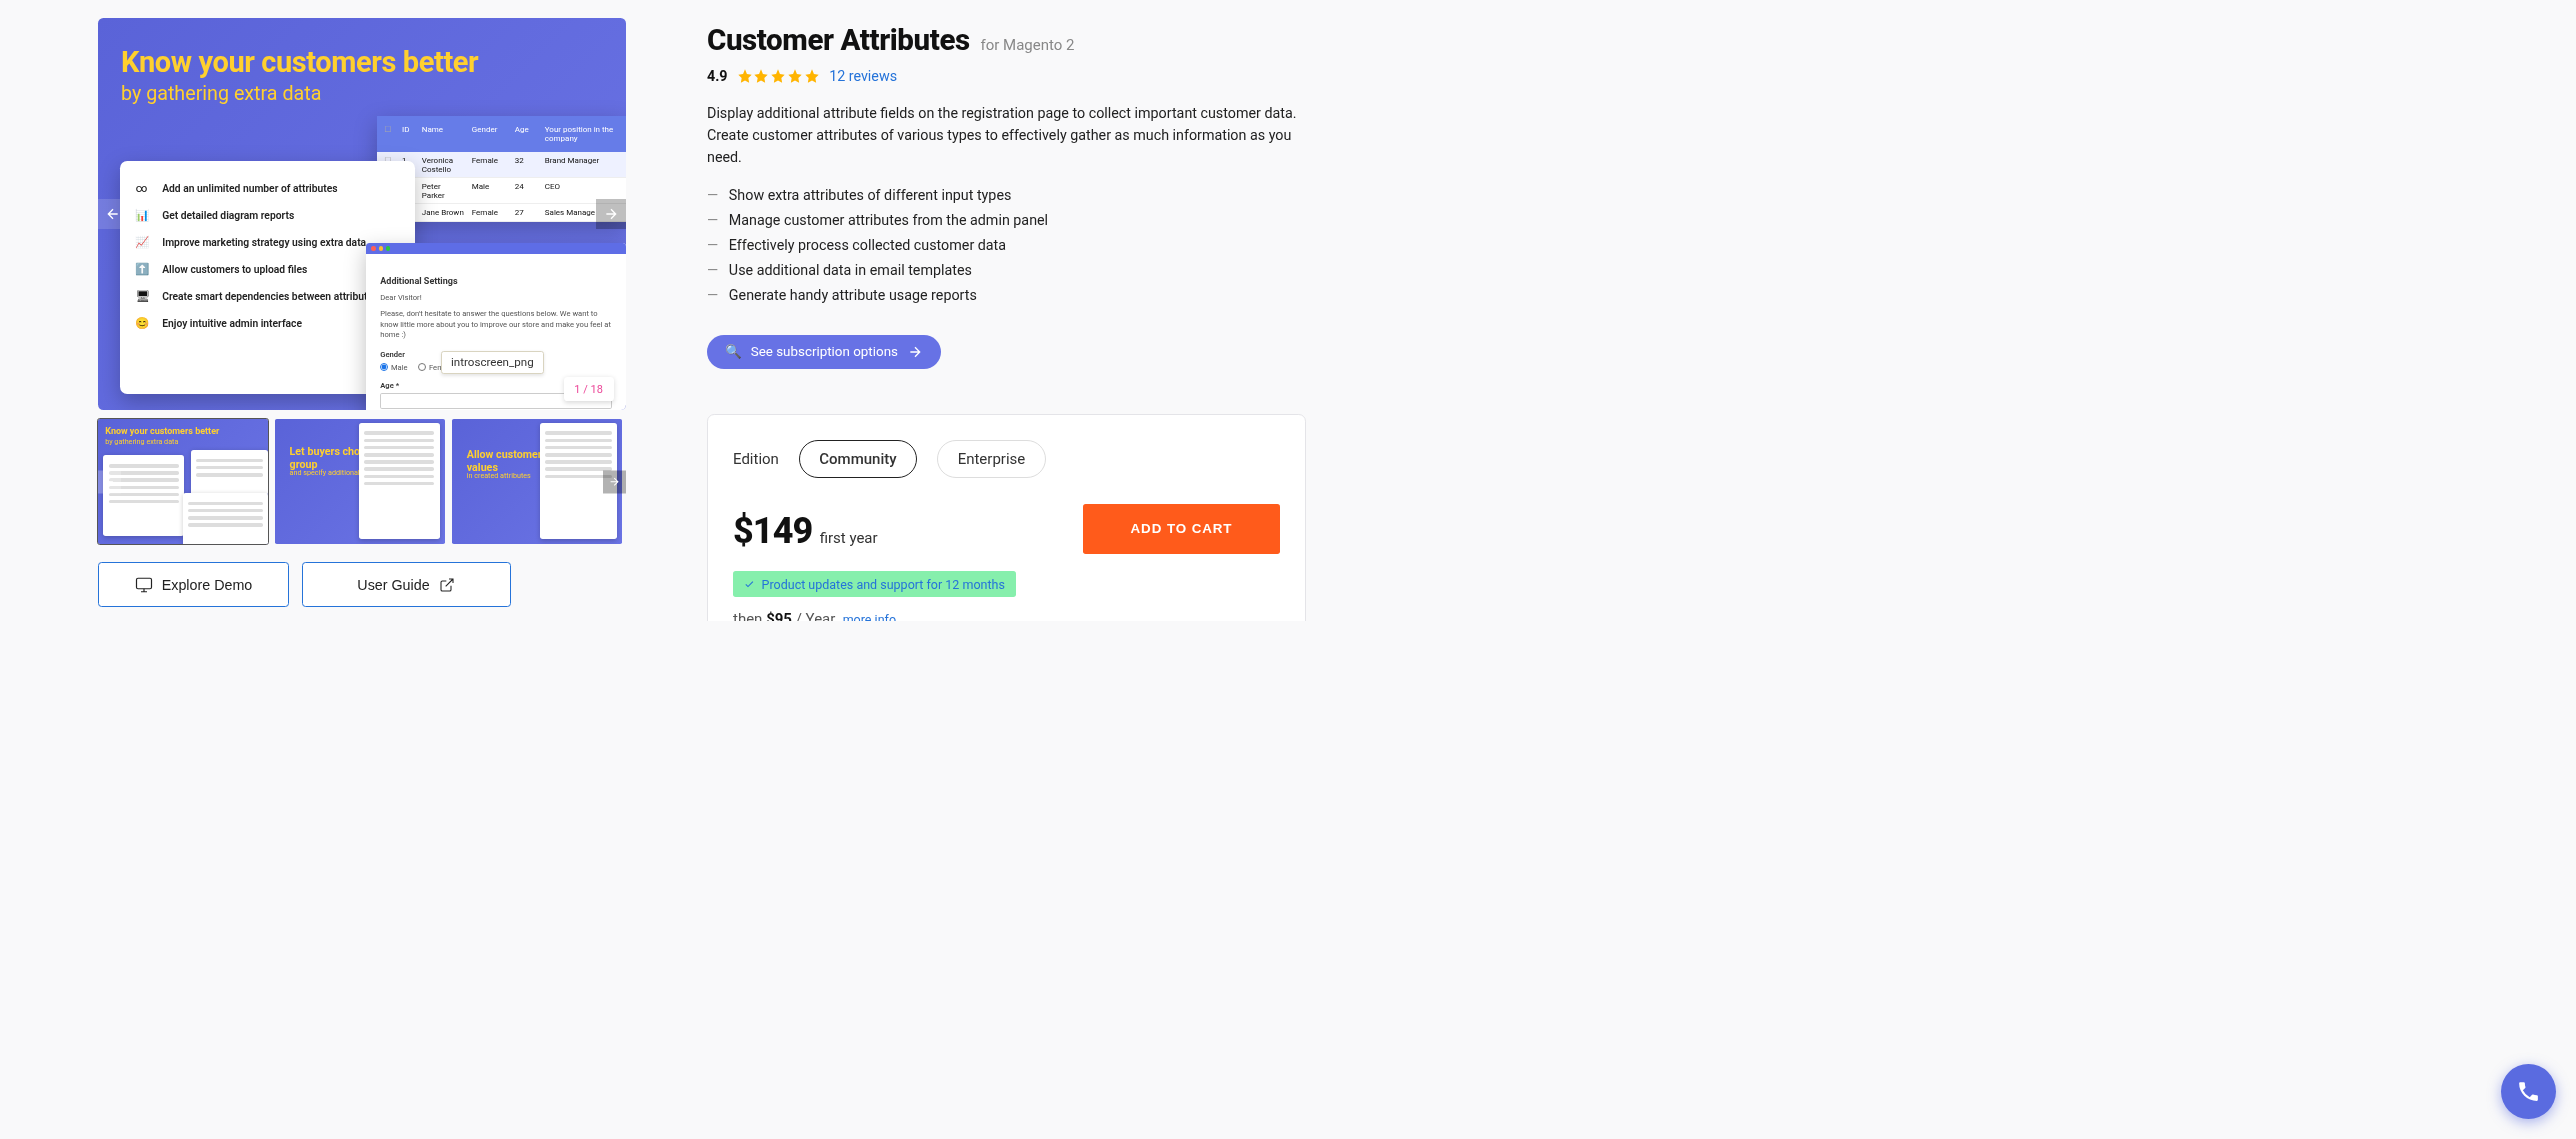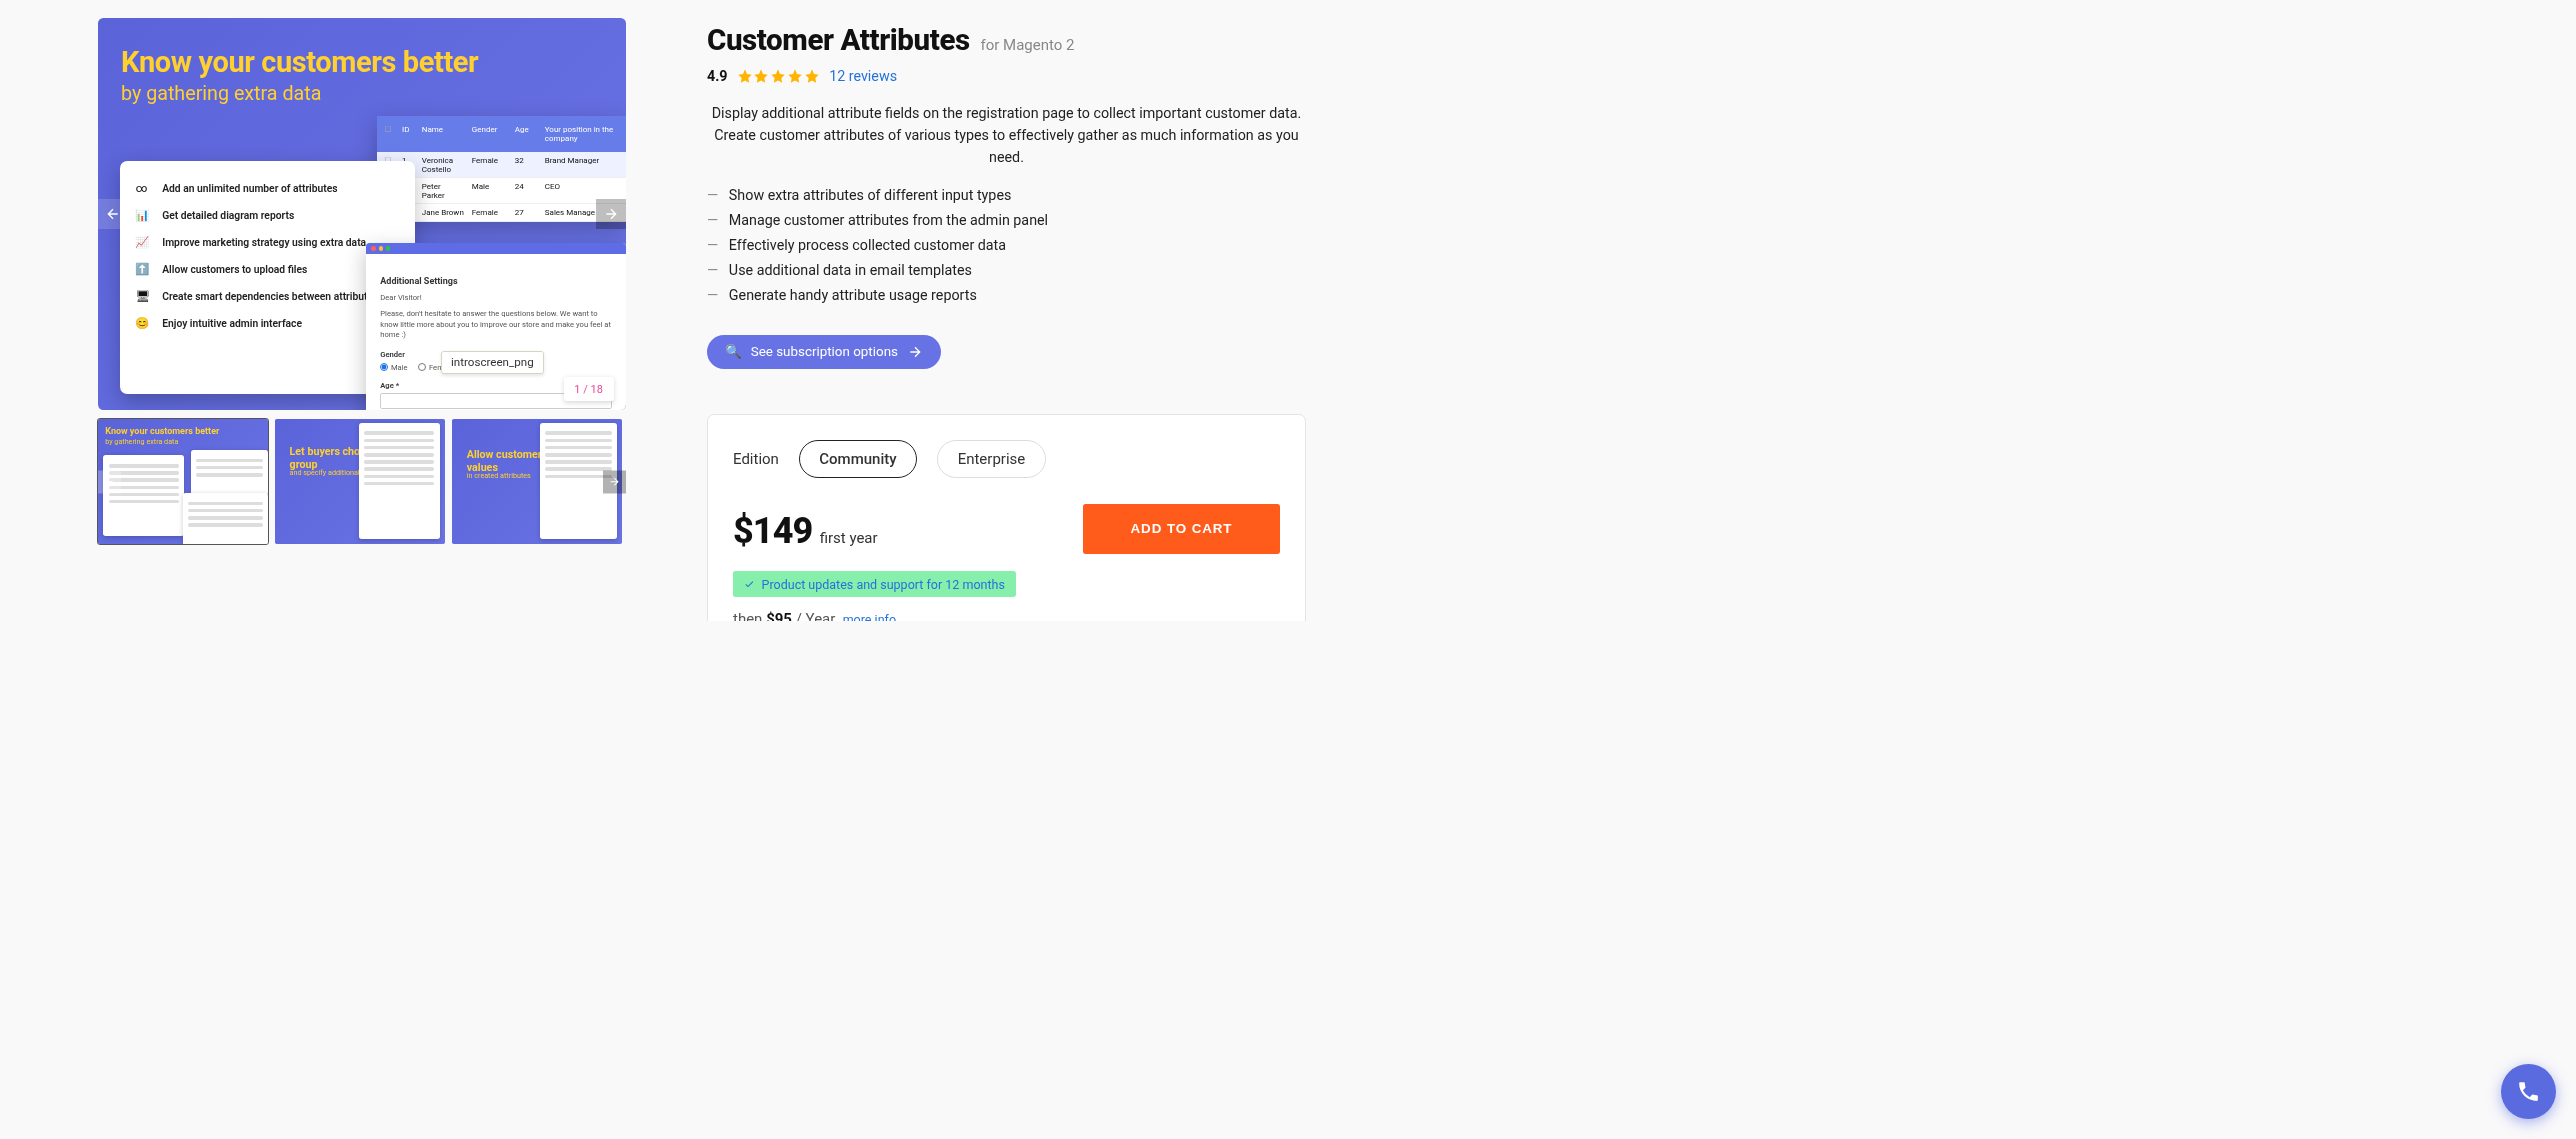--- a/index.html
+++ b/index.html
@@ -140,21 +140,21 @@
   
   .title-row { display: flex; align-items: baseline; gap: 10.7px; margin-top: 5.4px; }
   .title { font-size: 29.5px; font-weight: 800; letter-spacing: -0.4px; }
   .for-tag { font-size: 15px; color: #888; }
   .rating-row { display: flex; align-items: center; gap: 9px; margin-top: 10.7px; }
   .rating-num { font-size: 14.3px; font-weight: 700; }
   .stars { display: flex; gap: 0.9px; }
   .star { width: 16px; height: 16px; }
   .reviews-link { color: #2573d9; font-size: 14.3px; }
 
-  .desc { margin-top: 18px; font-size: 14.3px; line-height: 1.55; color: #222; max-width: 608px; text-align: center; }
+  .desc { margin-top: 18px; font-size: 14.3px; line-height: 1.55; color: #222; max-width: 608px; }
   .feat-list { margin-top: 18px; }
   .feat-item { display: flex; gap: 10.7px; font-size: 14.3px; color: #222; margin-bottom: 9px; }
   .feat-dash { color: #888; }
 
   .sub-btn {
     margin-top: 23px; display: inline-flex; align-items: center; gap: 9px;
     background: #6772e5; color: #fff; border-radius: 894px;
     padding: 9px 18px; font-size: 13.4px; cursor: pointer;
   }
 
@@ -389,20 +389,35 @@
             <path d="M19 12H5M12 19l-7-7 7-7"></path>
           </svg>
       </div>
       <div class="t-nav r">
         <svg width="12.5" height="12.5" viewBox="0 0 24 24" fill="none" stroke="currentColor" stroke-width="2">
             <path d="M5 12h14M12 5l7 7-7 7"></path>
           </svg>
       </div>
     </div>
 
+    <div class="actions">
+      <button class="btn-outline" style="width:191px">
+        <svg width="18" height="18" viewBox="0 0 24 24" fill="none" stroke="#222" stroke-width="1.6">
+            <rect x="2" y="3" width="20" height="14" rx="2"></rect>
+            <path d="M8 21h8M12 17v4"></path>
+          </svg>
+        <span>Explore Demo</span>
+      </button>
+      <button class="btn-outline" style="width:209px">
+        <span>User Guide</span>
+        <svg width="16" height="16" viewBox="0 0 24 24" fill="none" stroke="#222" stroke-width="1.6">
+            <path d="M18 13v6a2 2 0 0 1-2 2H5a2 2 0 0 1-2-2V8a2 2 0 0 1 2-2h6M15 3h6v6M10 14L21 3"></path>
+          </svg>
+      </button>
+    </div>
   </div>
 
   <div class="right">
     <div class="title-row">
       <span class="title">Customer Attributes</span>
       <span class="for-tag">for Magento 2</span>
     </div>
 
     <div class="rating-row">
       <span class="rating-num">4.9</span>

